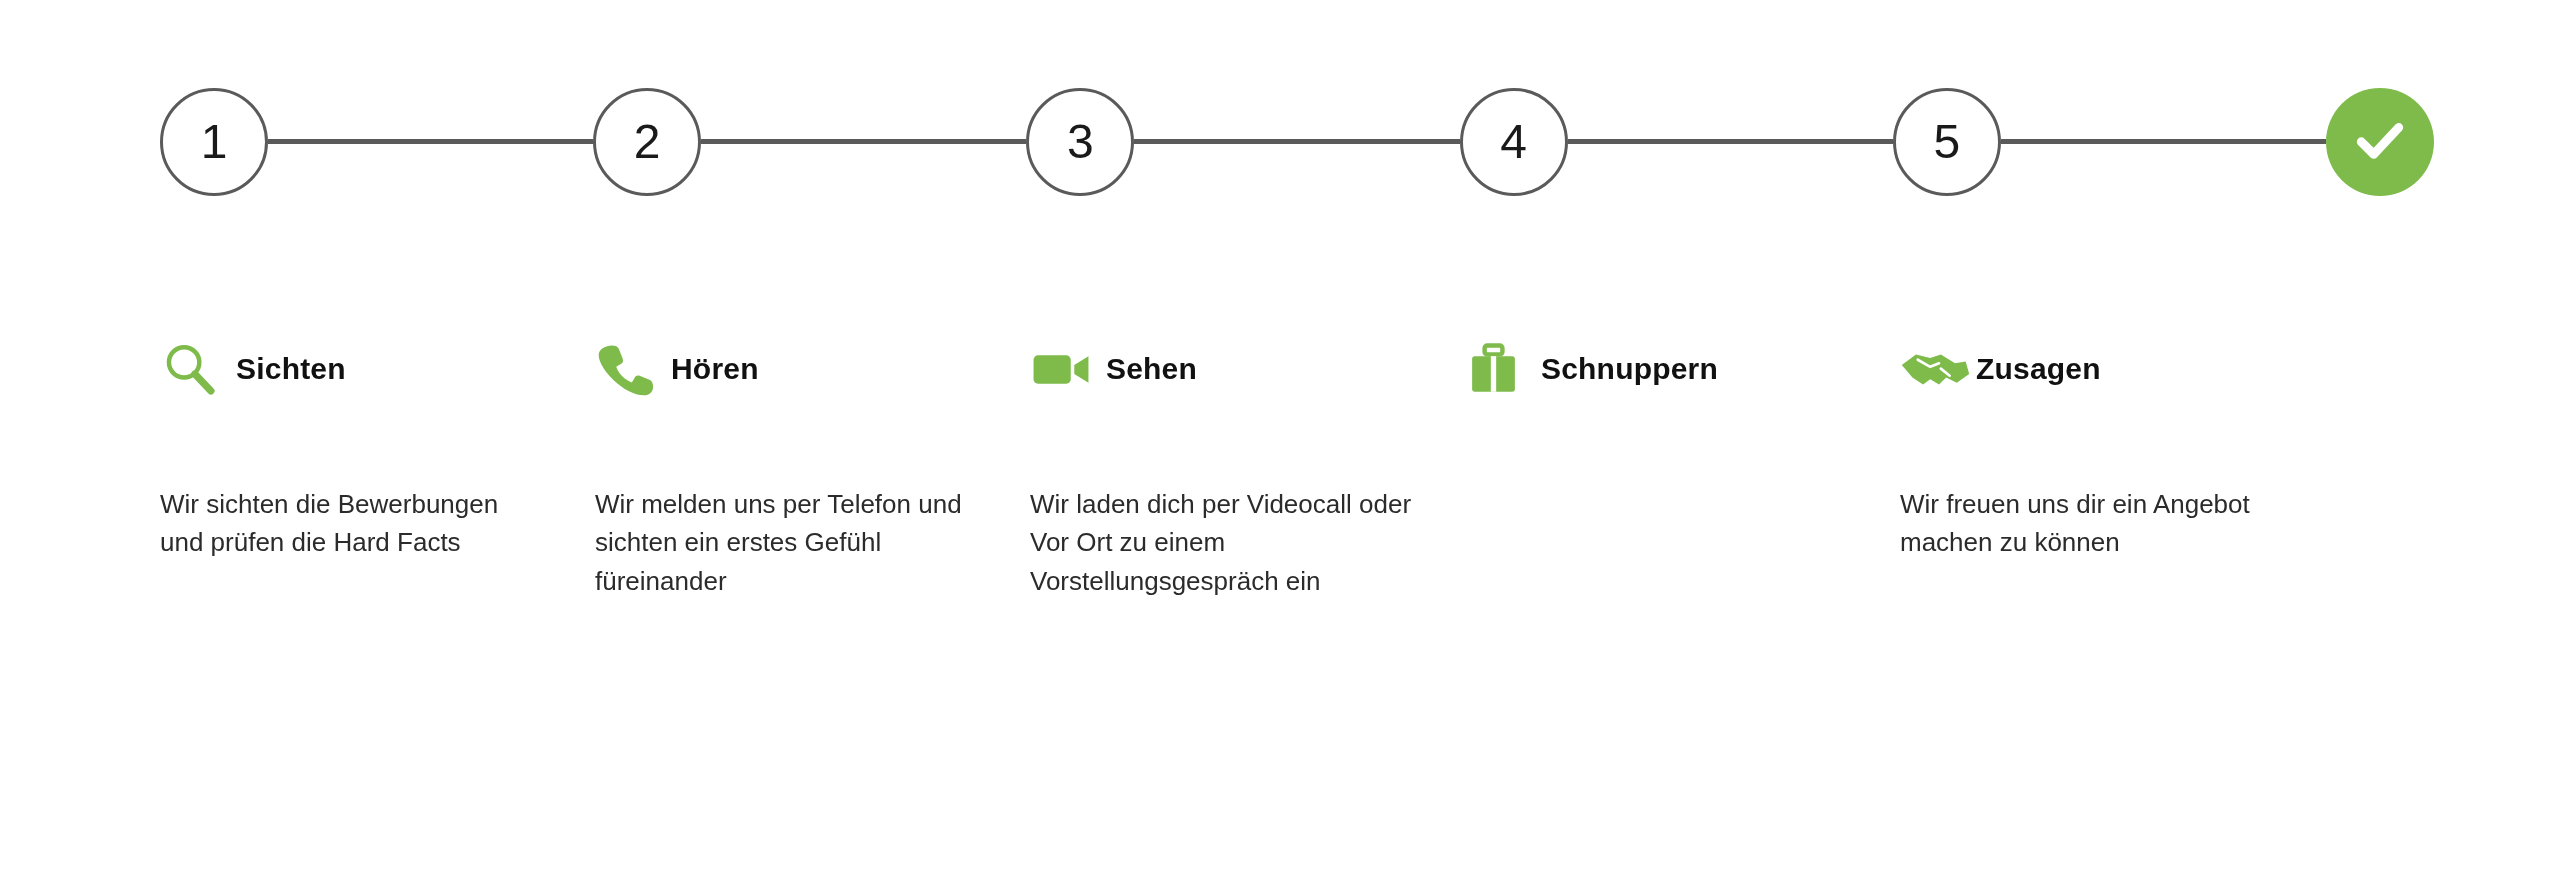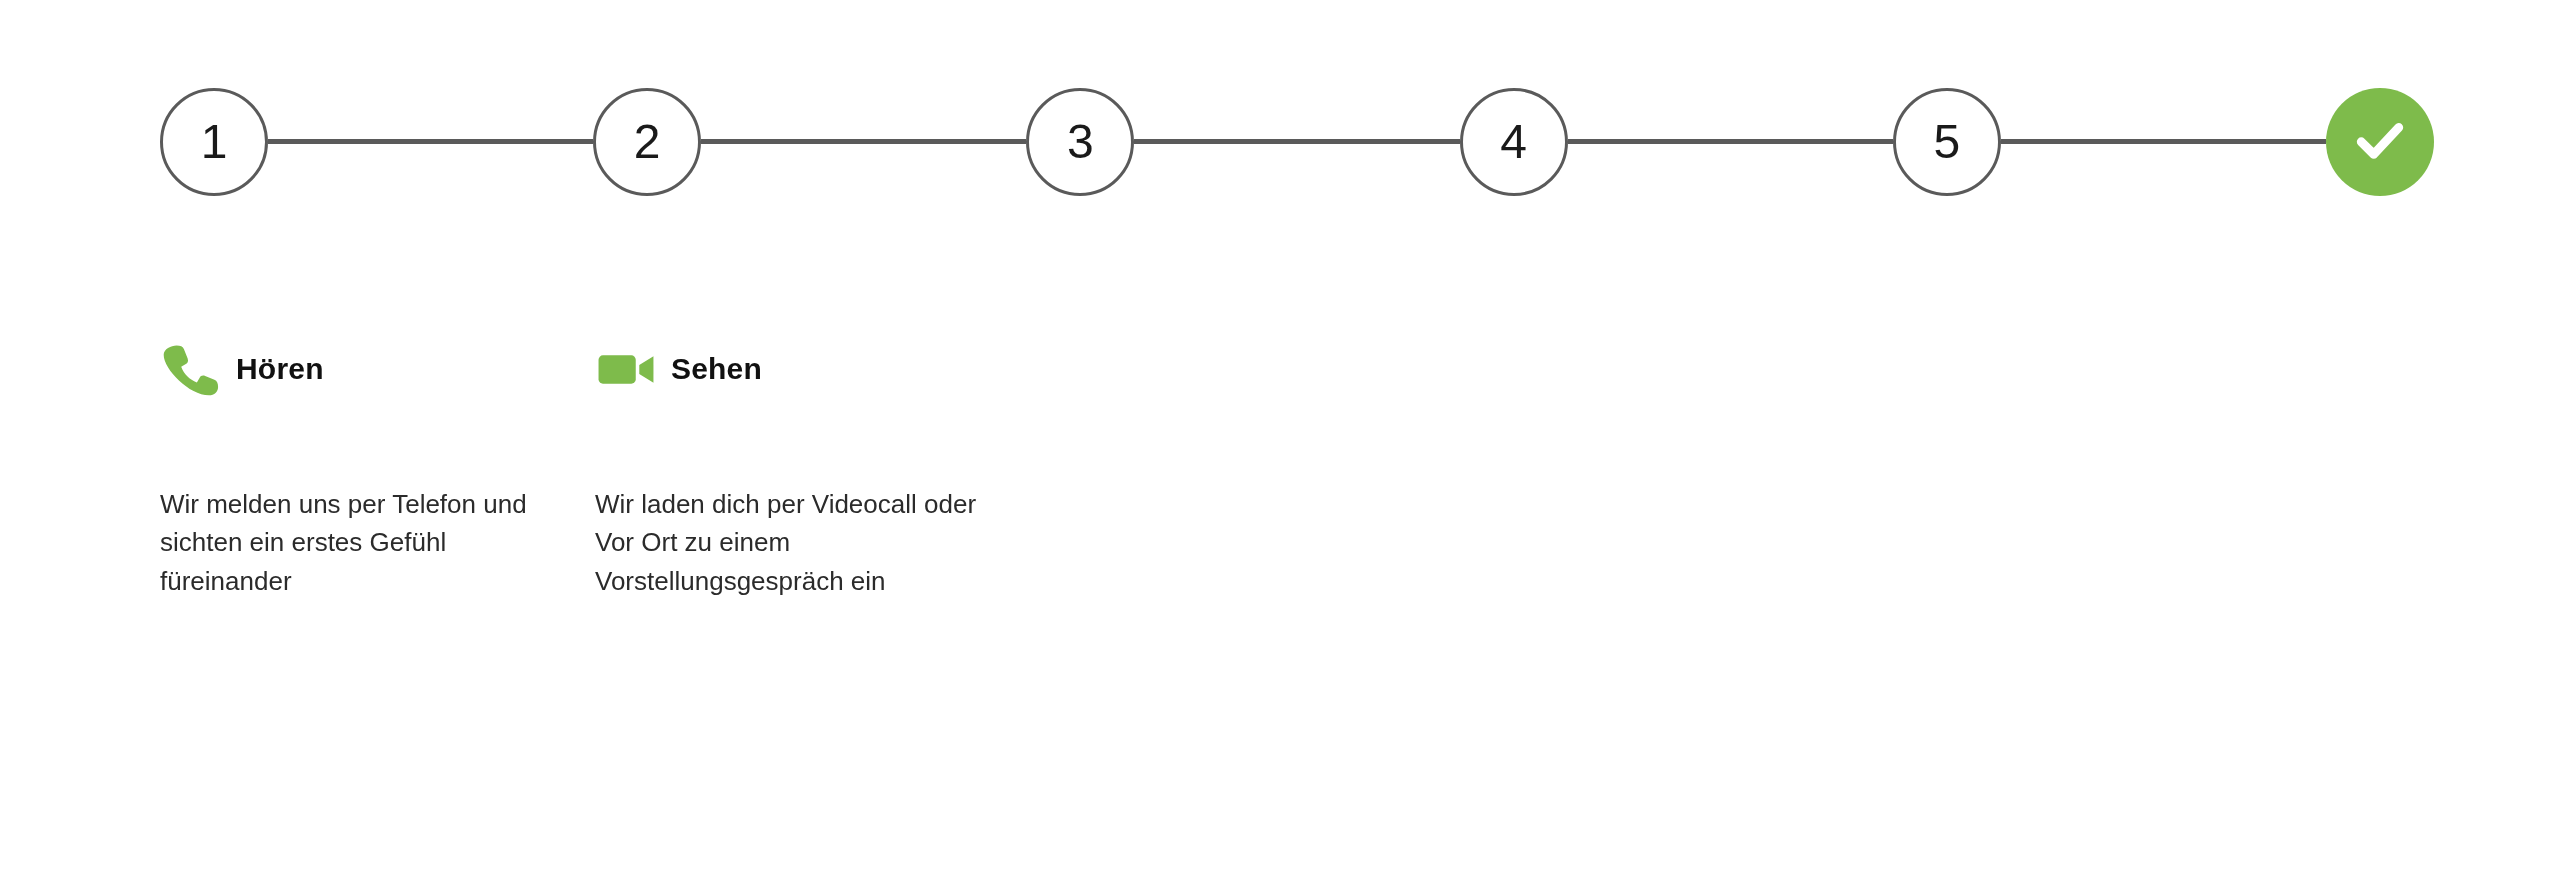--- a/index.html
+++ b/index.html
@@ -146,20 +146,32 @@
       <span>
         <svg width="66" height="66" viewBox="0 0 74 74" aria-hidden="true">
           <polyline points="16,39 30,53 58,23" fill="none" stroke="#ffffff" stroke-width="10" stroke-linecap="round" stroke-linejoin="round"></polyline>
         </svg>
       </span>
     </div>
   </div>
 
   <div class="columns">
 
+    <div class="col">
+      <div class="col-head">
+        <span class="col-icon">
+          <svg width="59" height="59" viewBox="0 0 66 66" aria-hidden="true">
+            <circle cx="27" cy="25" r="17" fill="none" stroke="#7ebb4b" stroke-width="5"></circle>
+            <line x1="39" y1="38" x2="57" y2="57" stroke="#7ebb4b" stroke-width="8" stroke-linecap="round"></line>
+          </svg>
+        </span>
+        <span class="col-title">Sichten</span>
+      </div>
+      <div class="col-body">Wir sichten die Bewerbungen und prüfen die Hard Facts</div>
+    </div>
 
     <div class="col">
       <div class="col-head">
         <span class="col-icon">
           <svg width="59" height="59" viewBox="0 0 64 64" aria-hidden="true">
             <path d="M18 6c4 0 7 1 8 4l4 10c1 3 0 5-2 6l-5 3c3 8 9 14 17 17l3-5c1-2 3-3 6-2l10 4c3 1 4 4 4 8 0 5-4 9-10 9C32 60 4 32 4 16 4 10 12 6 18 6z" fill="#7ebb4b"></path>
           </svg>
         </span>
         <span class="col-title">Hören</span>
       </div>
@@ -173,18 +185,41 @@
             <rect x="4" y="17" width="42" height="32" rx="5" fill="#7ebb4b"></rect>
             <path d="M50 28 L66 18 L66 48 L50 38 Z" fill="#7ebb4b"></path>
           </svg>
         </span>
         <span class="col-title">Sehen</span>
       </div>
       <div class="col-body">Wir laden dich per Videocall oder Vor Ort zu einem Vorstellungsgespräch ein</div>
     </div>
 
     <div class="col">
-    </div>
-
+      <div class="col-head">
+        <span class="col-icon">
+          <svg width="57" height="59" viewBox="0 0 64 66" aria-hidden="true">
+            <rect x="22" y="6" width="20" height="10" rx="3" fill="none" stroke="#7ebb4b" stroke-width="5"></rect>
+            <rect x="8" y="18" width="48" height="40" rx="3" fill="#7ebb4b"></rect>
+            <rect x="29" y="18" width="6" height="40" fill="#ffffff"></rect>
+          </svg>
+        </span>
+        <span class="col-title">Schnuppern</span>
+      </div>
+    </div>
+
+    <div class="col">
+      <div class="col-head">
+        <span class="col-icon">
+          <svg width="71" height="55" viewBox="0 0 80 62" aria-hidden="true">
+            <path d="M2 26 L18 14 L34 18 L46 14 L62 24 L74 22 L78 36 L64 46 L52 40 L44 48 L34 42 L26 48 L14 40 Z" fill="#7ebb4b"></path>
+            <path d="M20 20 L34 28 L44 24" fill="none" stroke="#ffffff" stroke-width="3" stroke-linecap="round"></path>
+            <path d="M46 30 L56 38" fill="none" stroke="#ffffff" stroke-width="3" stroke-linecap="round"></path>
+          </svg>
+        </span>
+        <span class="col-title">Zusagen</span>
+      </div>
+      <div class="col-body">Wir freuen uns dir ein Angebot machen zu können</div>
+    </div>
 
   </div>
 </div>
 
 
 </body></html>

